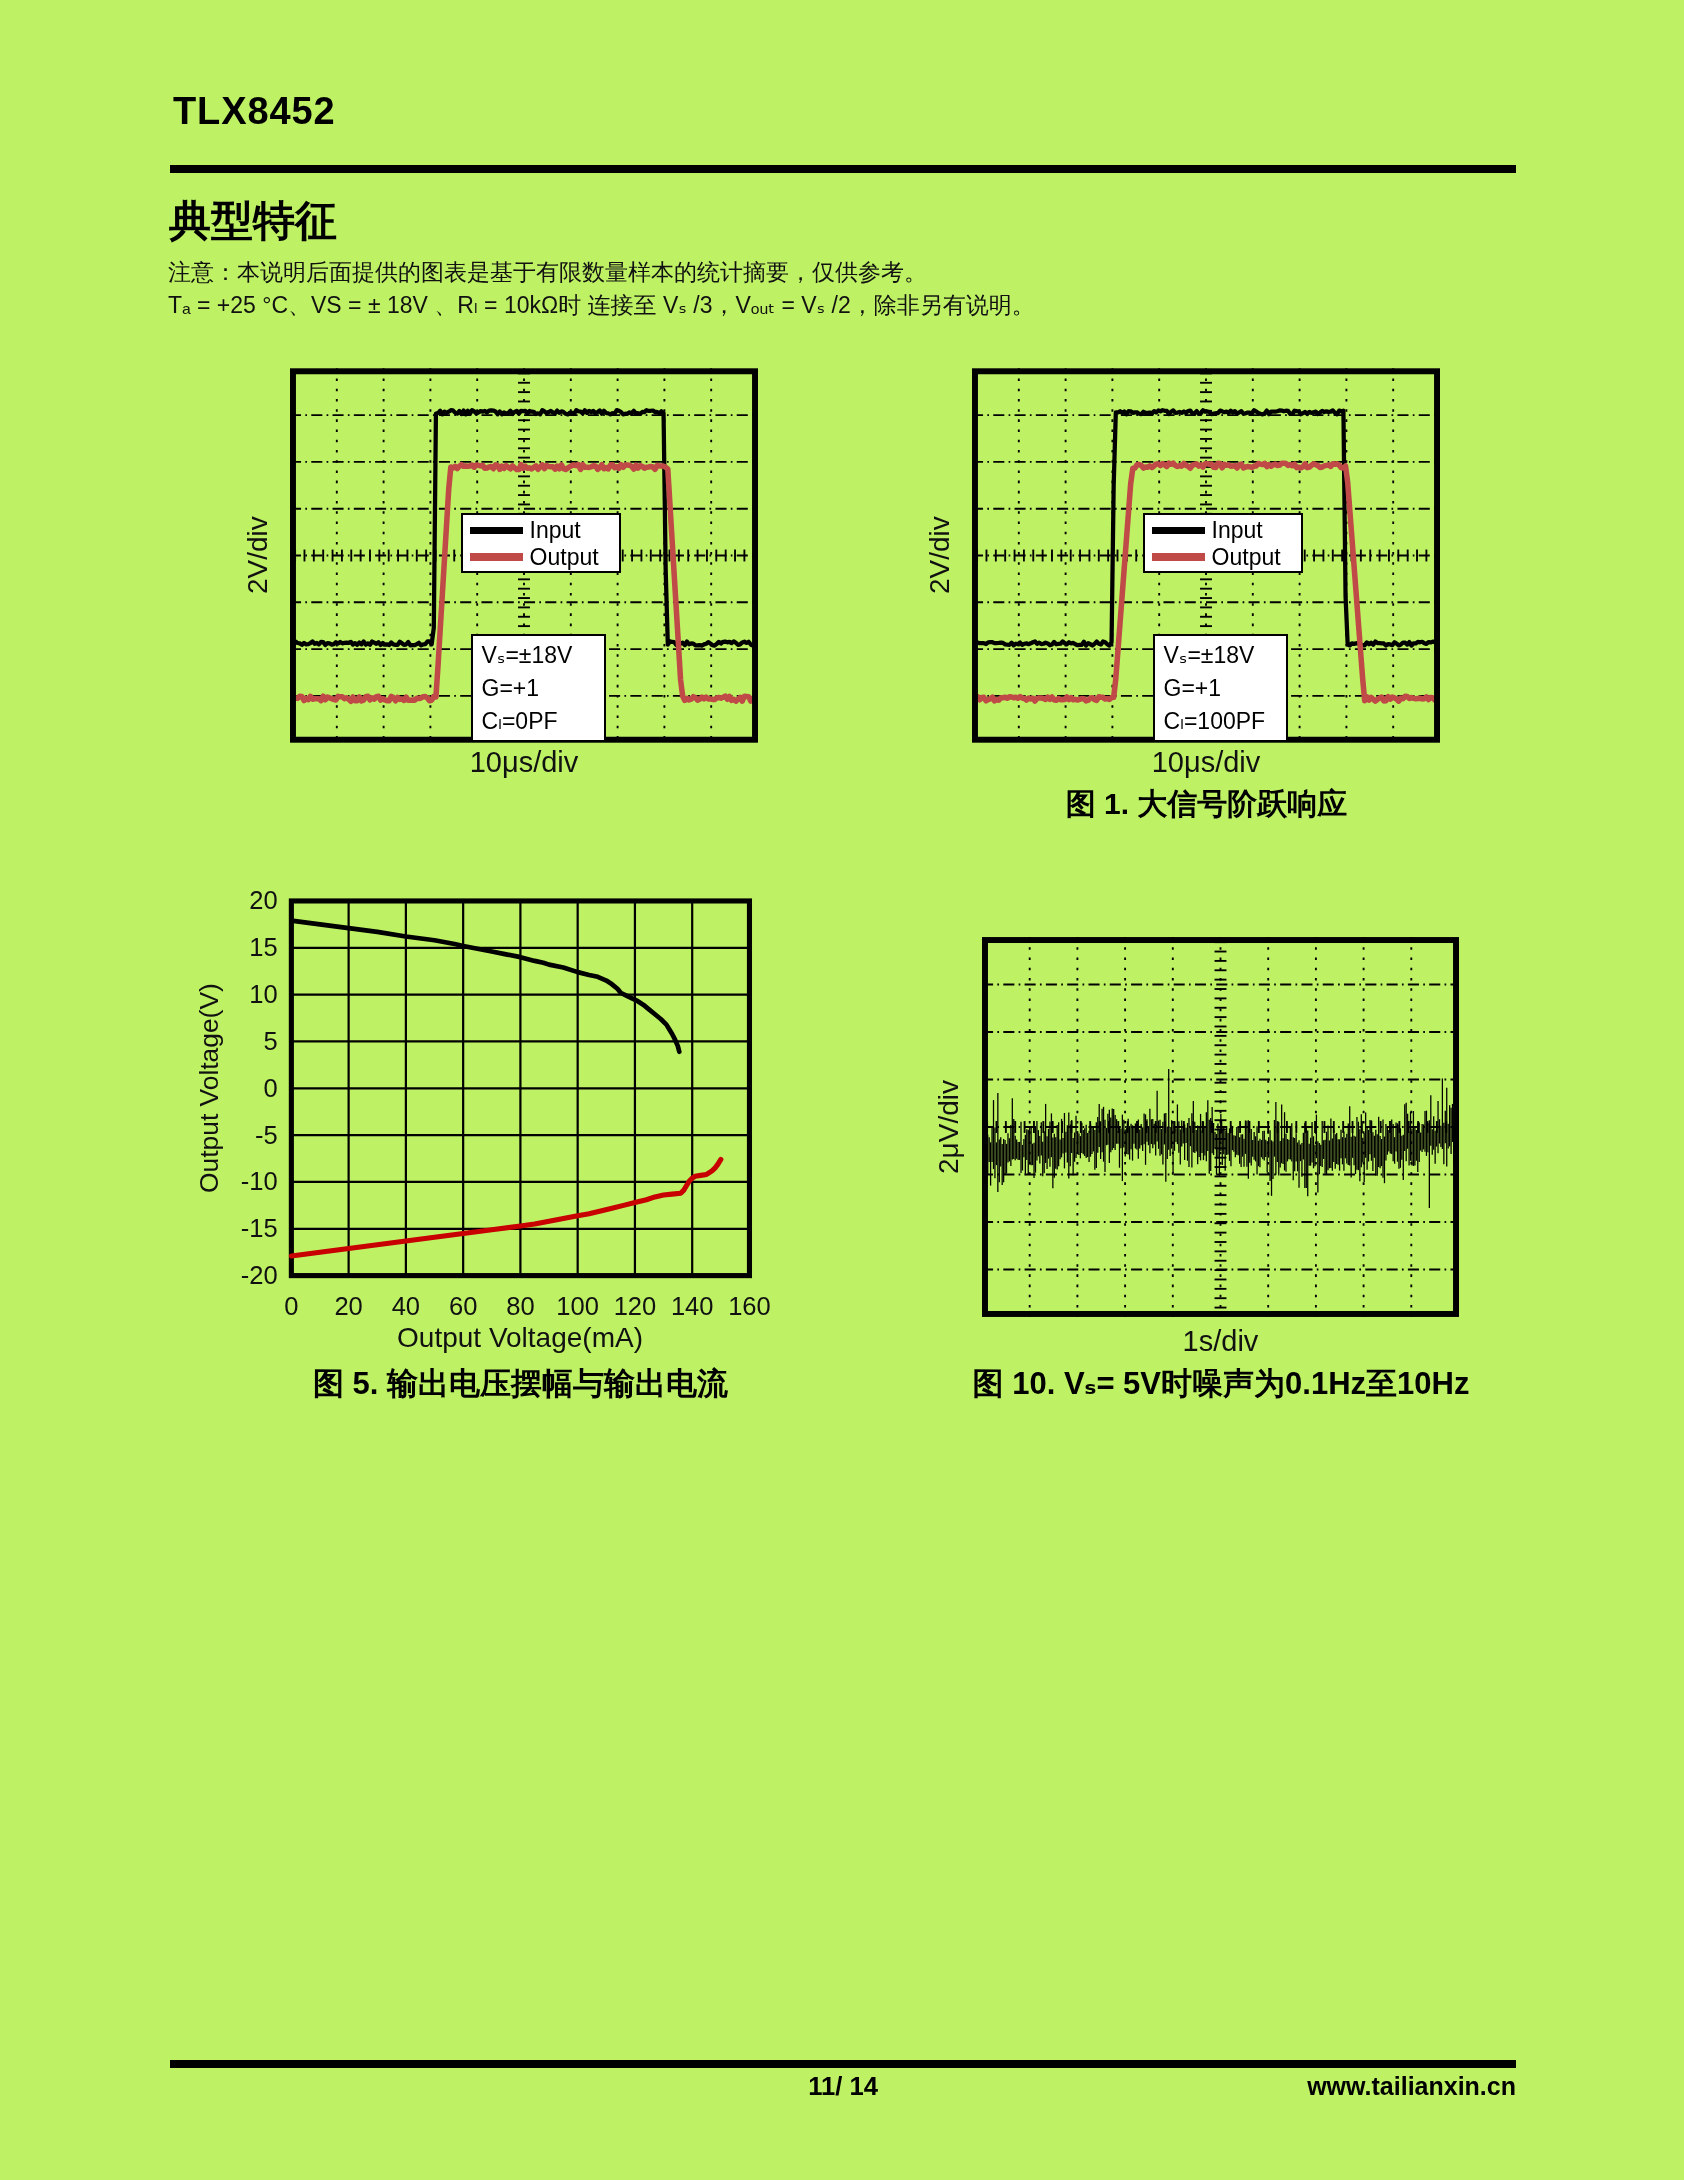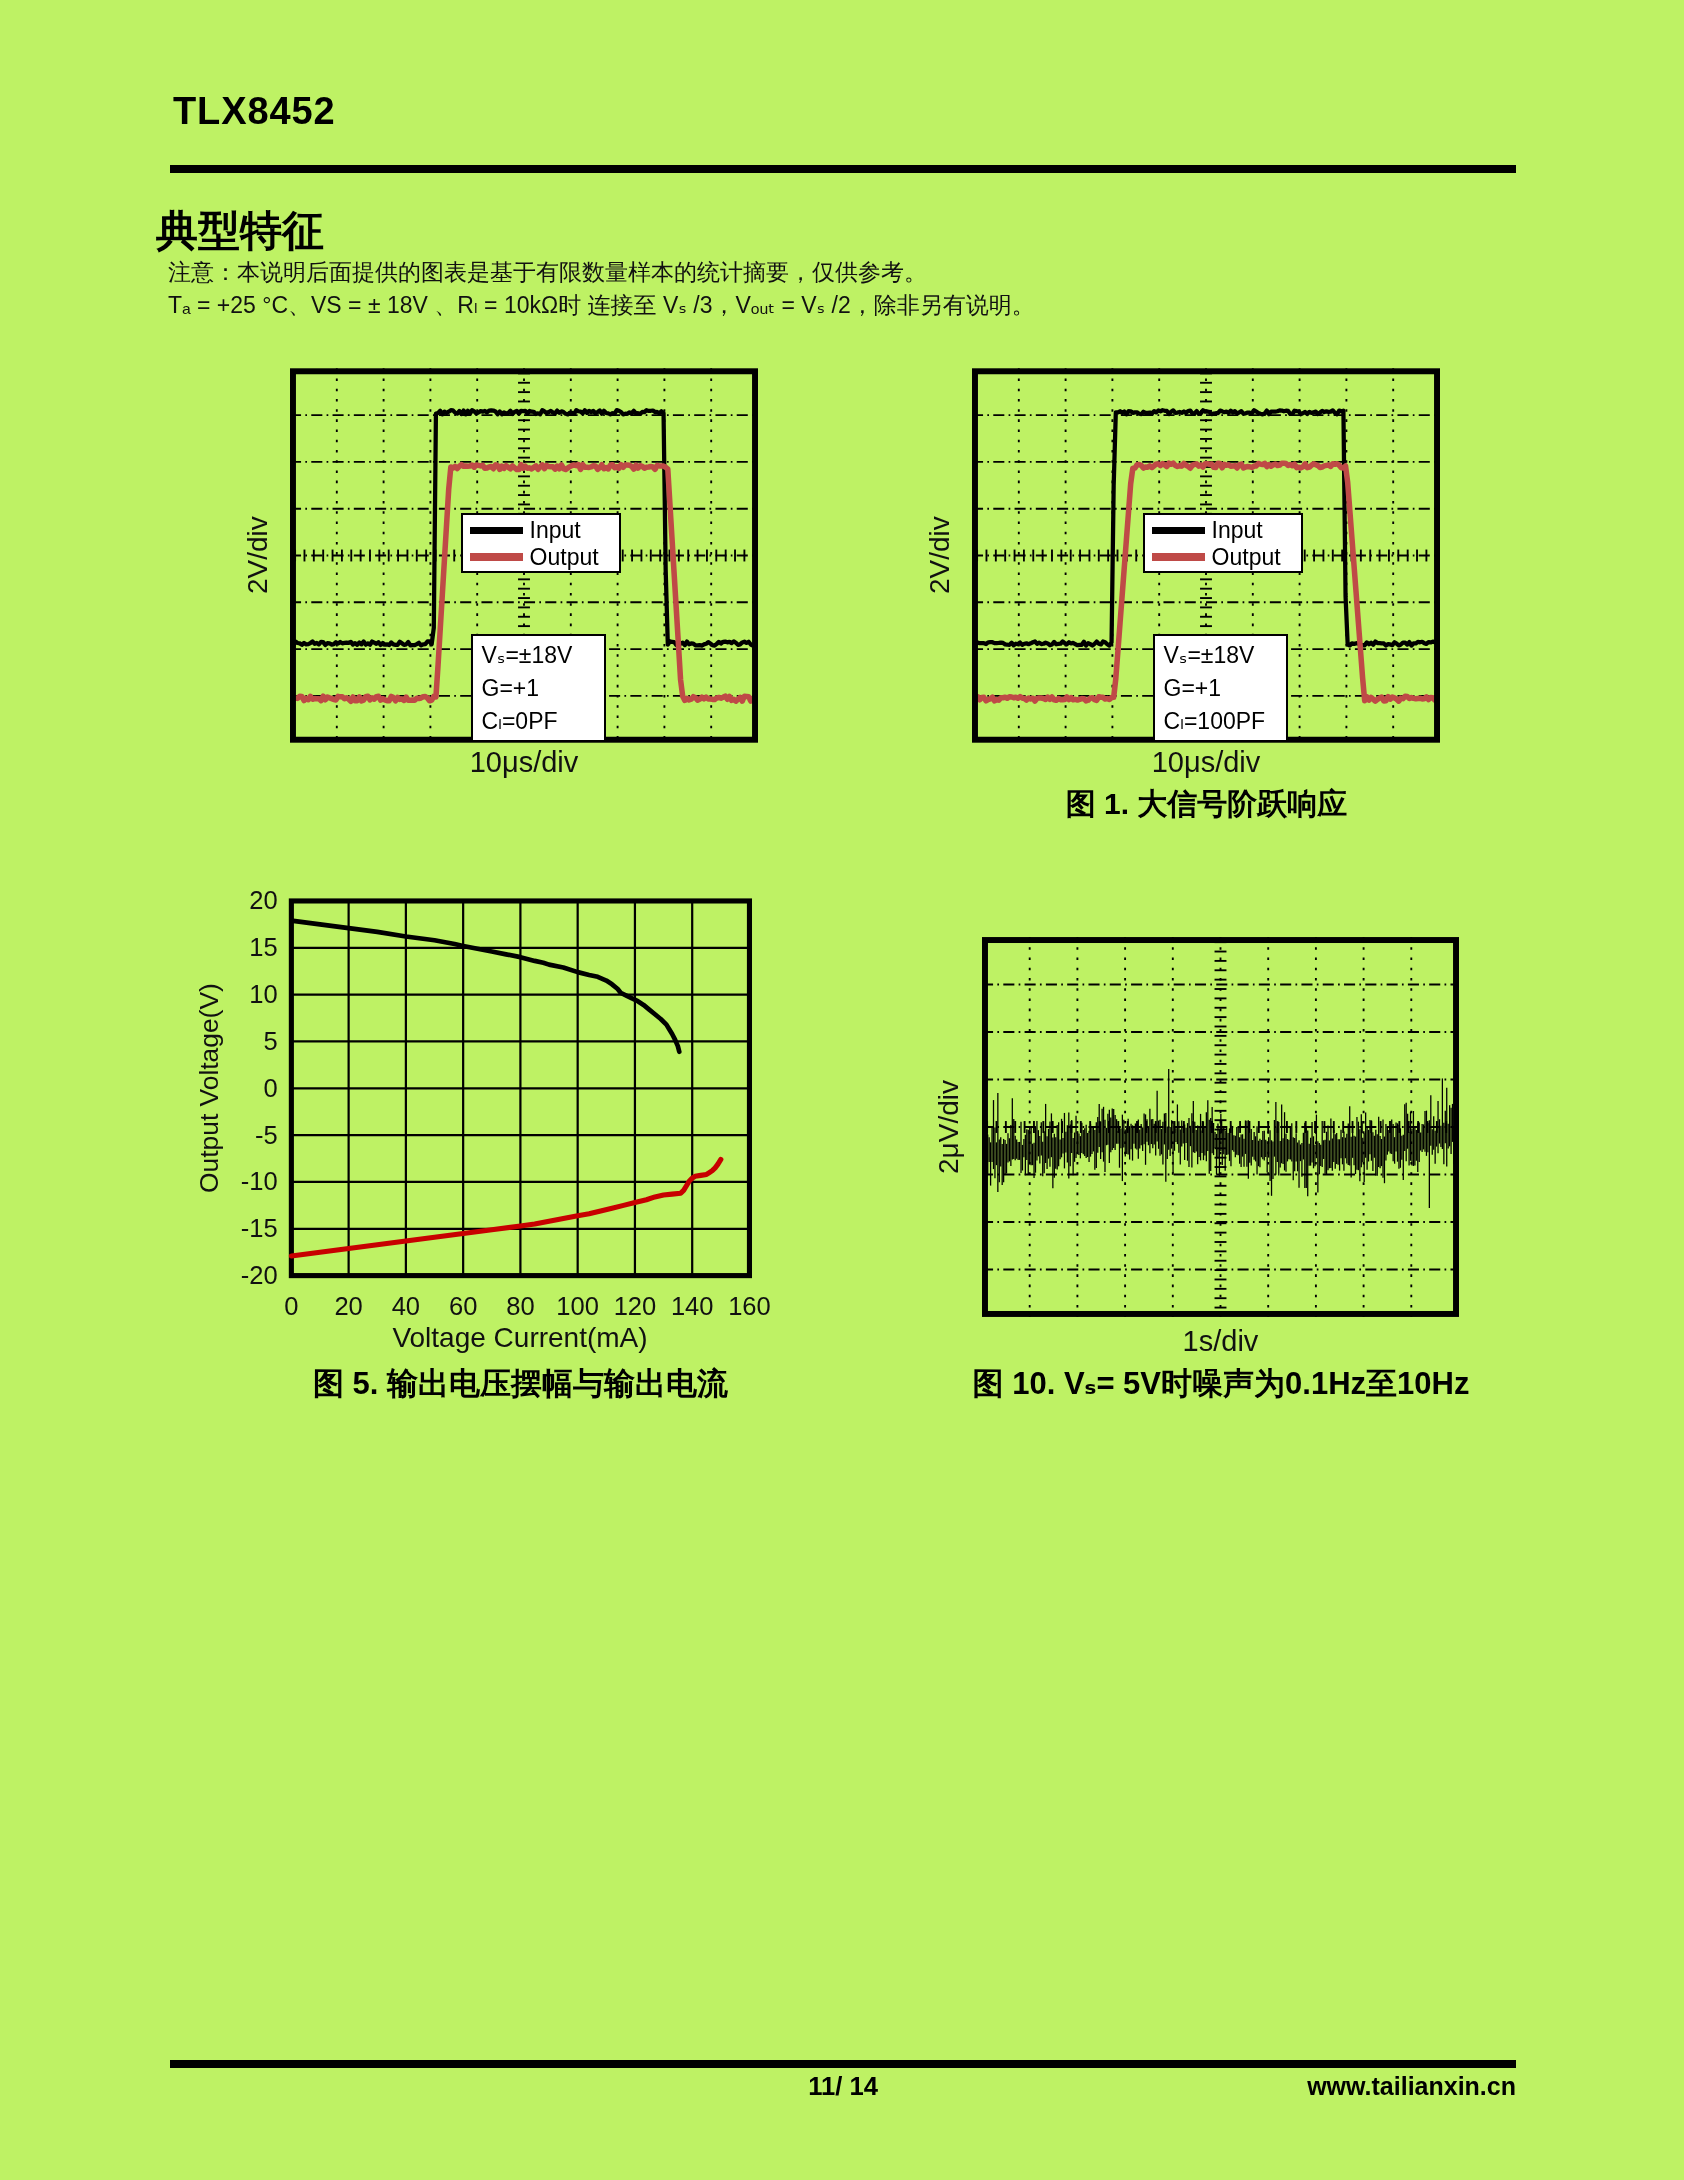--- a/index.html
+++ b/index.html
@@ -2,21 +2,21 @@
 <html style="font-size:13.6px"><head>
 <meta charset="utf-8">
 <style>
   html,body{margin:0;padding:0;background:#e8e8e8;}
   .page{position:relative;width:1685px;height:2181px;background:#bef264;overflow:hidden;
         font-family:"Liberation Sans","DejaVu Sans",sans-serif;color:#000;}
   .abs{position:absolute;}
   .doc-title{left:173px;top:90px;font-size:38px;font-weight:bold;letter-spacing:0.9px;}
   .rule{background:#000;}
   .rule-top{left:170px;top:165px;width:1346px;height:7.7px;}
-  .section-heading{left:156px;top:193px;font-size:42px;font-weight:bold;margin-top:10px;}
+  .section-heading{left:169px;top:193px;font-size:42px;font-weight:bold;}
   .note{left:168px;font-size:23px;color:#111;}
   .note1{top:257px;}
   .note2{top:290px;}
   .scope{position:absolute;width:468px;height:319px;}
   .scope svg, .xy svg{display:block;}
   .vlab{position:absolute;display:flex;align-items:center;justify-content:center;
         writing-mode:vertical-rl;transform:rotate(180deg);font-size:28px;color:#111;}
   .xlab{position:absolute;text-align:center;font-size:29px;color:#111;}
   .cap{position:absolute;text-align:center;font-size:30px;font-weight:bold;color:#000;}
   .legend{position:absolute;left:171px;top:145px;width:160px;height:60px;background:#fff;
@@ -340,21 +340,21 @@
         <text x="246.5" y="514" text-anchor="middle" font-size="30" fill="#111">40</text>
         <text x="313.75" y="514" text-anchor="middle" font-size="30" fill="#111">60</text>
         <text x="381" y="514" text-anchor="middle" font-size="30" fill="#111">80</text>
         <text x="448.25" y="514" text-anchor="middle" font-size="30" fill="#111">100</text>
         <text x="515.5" y="514" text-anchor="middle" font-size="30" fill="#111">120</text>
         <text x="582.75" y="514" text-anchor="middle" font-size="30" fill="#111">140</text>
         <text x="650" y="514" text-anchor="middle" font-size="30" fill="#111">160</text>
       </svg>
     </div>
   <div class="vlab" style="left:194px;top:901px;width:31px;height:375px;font-size:26.4px;">Output Voltage(V)</div>
-  <div class="xlab" style="left:291px;top:1322px;width:458px;font-size:28px;">Voltage Current(mA)</div>
+  <div class="xlab" style="left:291px;top:1322px;width:458px;font-size:28px;">Output Voltage(mA)</div>
   <div class="cap" style="left:249px;top:1363px;width:543px;font-size:31px;">图 5. 输出电压摆幅与输出电流</div>
 
   <div class="scope" style="left:982px;top:937px;width:477px;height:380px;">
       <svg width="477" height="380" viewBox="0 0 560 446">
         <line x1="56" y1="0" x2="56" y2="446" stroke="#000" stroke-width="2.2" stroke-dasharray="3 9"></line>
         <line x1="112" y1="0" x2="112" y2="446" stroke="#000" stroke-width="2.2" stroke-dasharray="3 9"></line>
         <line x1="168" y1="0" x2="168" y2="446" stroke="#000" stroke-width="2.2" stroke-dasharray="3 9"></line>
         <line x1="224" y1="0" x2="224" y2="446" stroke="#000" stroke-width="2.2" stroke-dasharray="3 9"></line>
         <line x1="280" y1="0" x2="280" y2="446" stroke="#000" stroke-width="2.2" stroke-dasharray="3 9"></line>
         <line x1="336" y1="0" x2="336" y2="446" stroke="#000" stroke-width="2.2" stroke-dasharray="3 9"></line>

